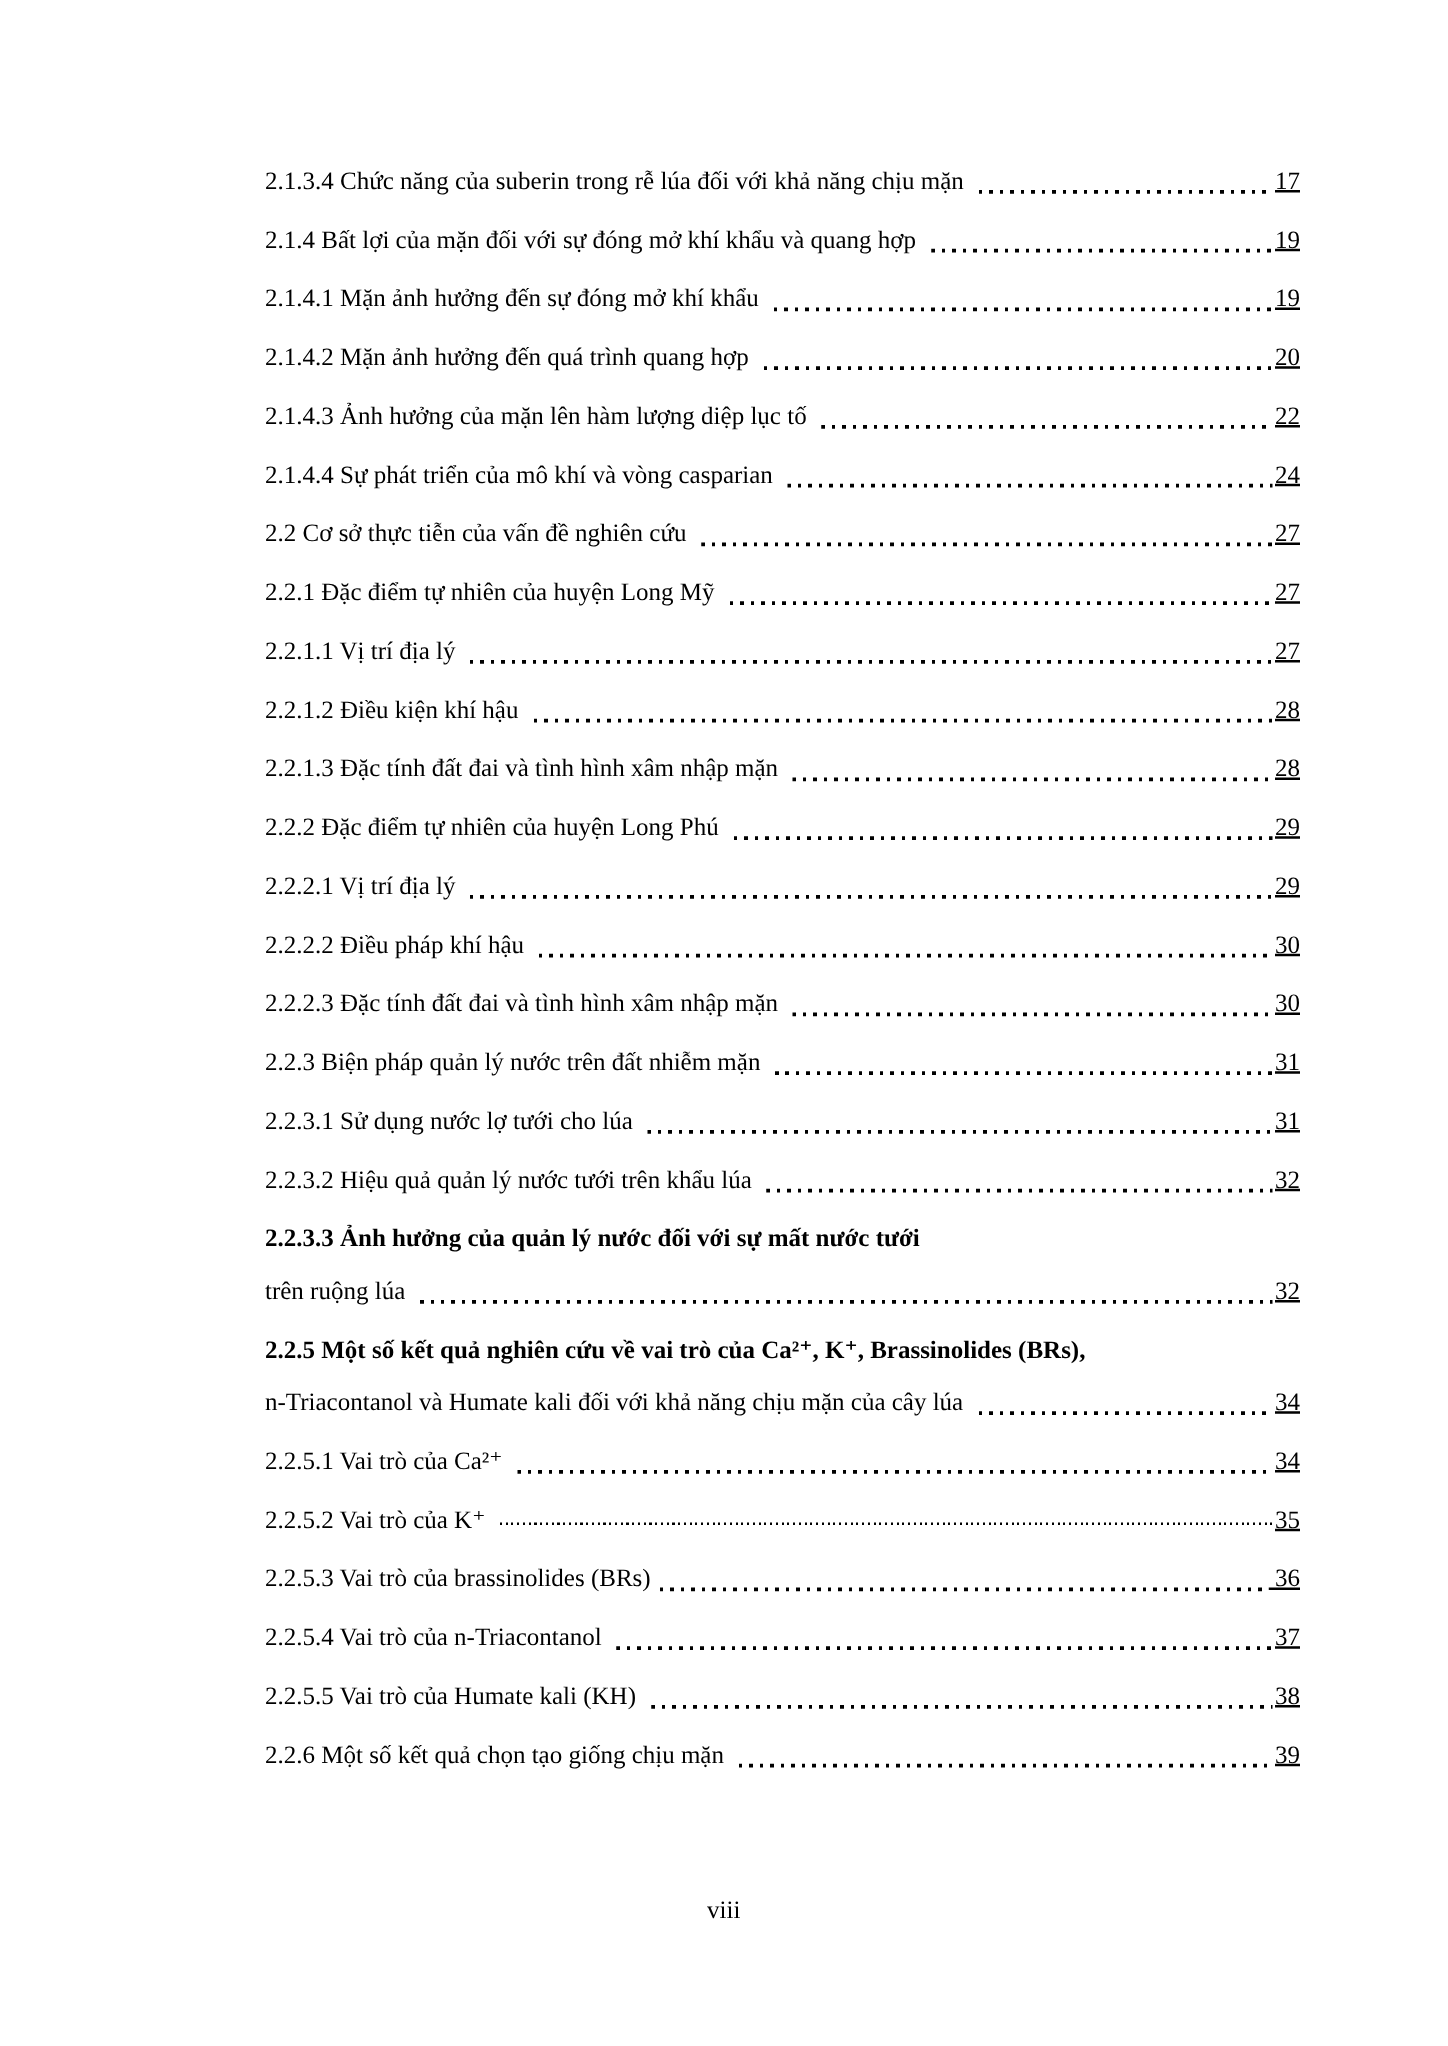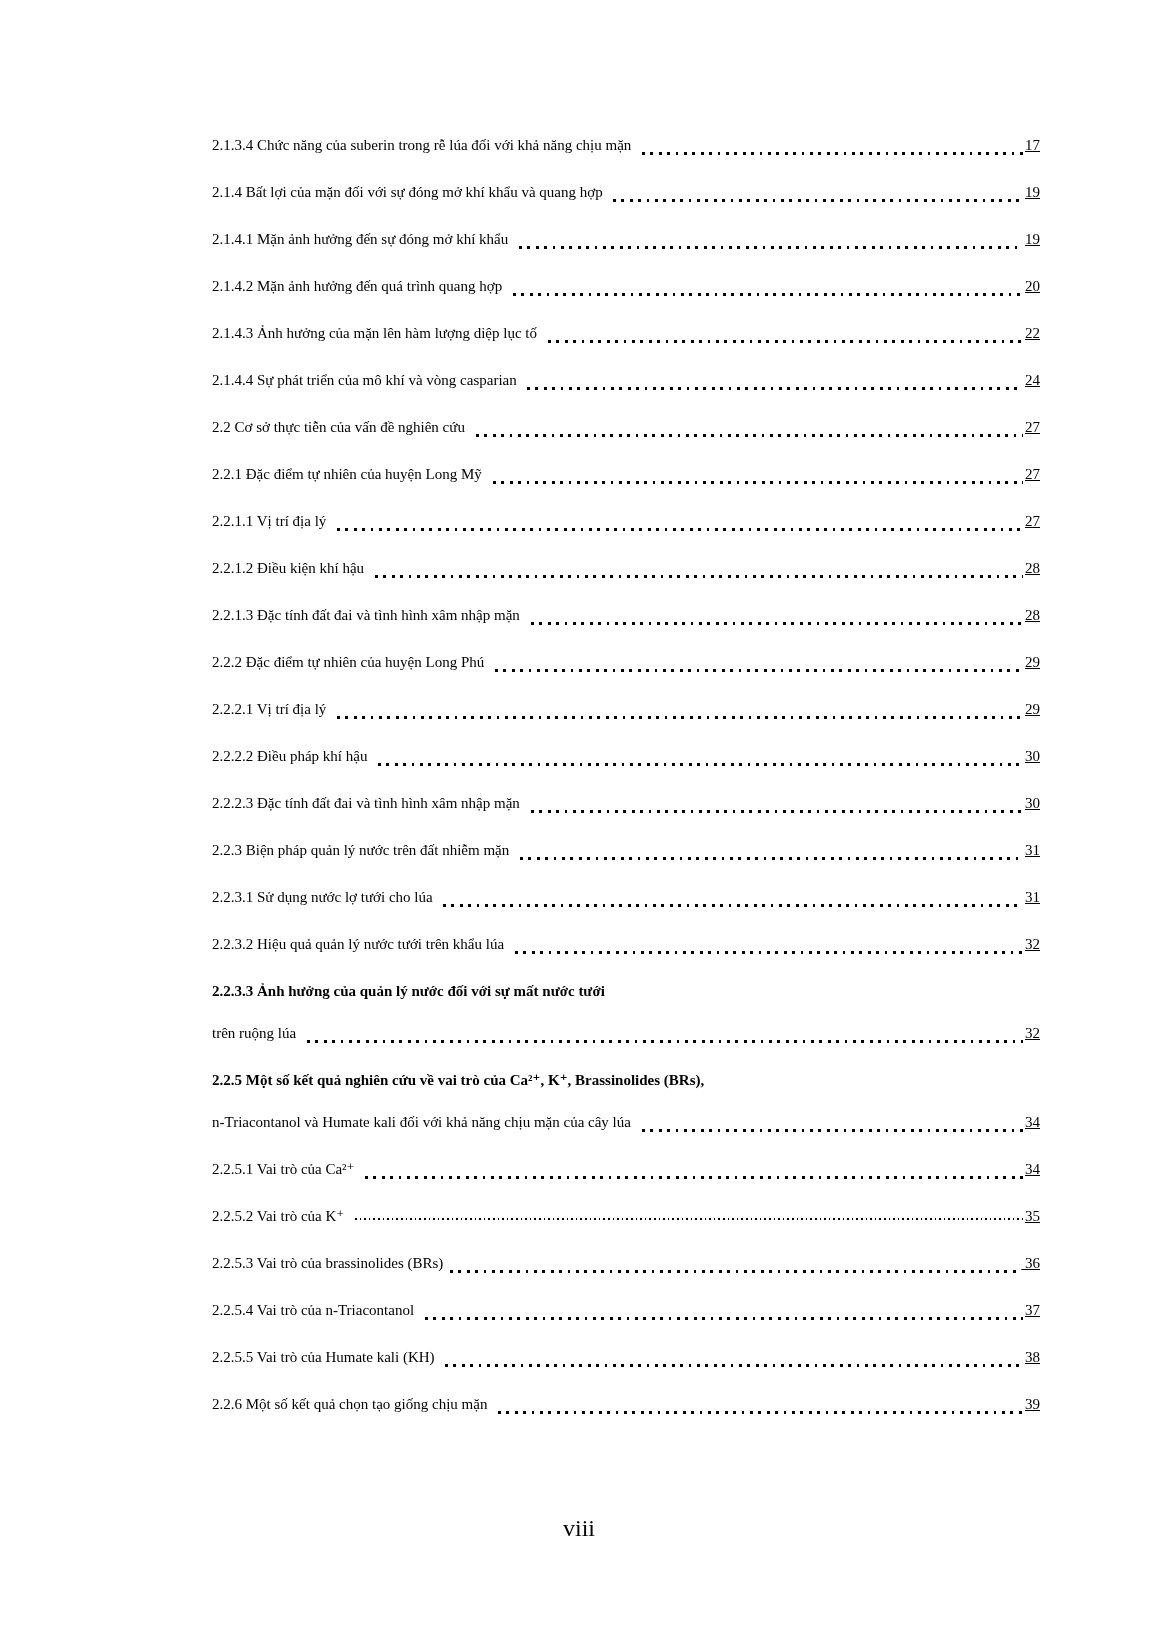--- a/index.html
+++ b/index.html
@@ -17,21 +17,21 @@
     font-family: "Liberation Serif", "DejaVu Serif", serif;
     color: #000000;
     overflow: hidden;
   }
   .toc { display: block; }
   .entry { margin-bottom: 13px; }
   .entry .line {
     display: flex;
     align-items: baseline;
     line-height: 34px;
-    font-size: 15px;
+    font-size: 20px;
     white-space: pre;
   }
   .entry .line1.has-cont { margin-bottom: 8px; font-weight: bold; }
   .label { white-space: pre; }
   .pageno { white-space: pre; text-decoration: underline; }
   .leader {
     flex: 1 1 auto;
     align-self: flex-end;
     height: 3px;
     margin: 0 2px 7px 7px;
@@ -41,21 +41,21 @@
     height: 2px;
     margin-bottom: 13px;
     background-image: repeating-linear-gradient(to right, #000 0 1.6px, transparent 1.6px 4.6px);
   }
   .footer {
     position: absolute;
     top: 1516px;
     left: 0;
     right: 0;
     text-align: center;
-    font-size: 24px;
+    font-size: 20px;
     line-height: 24px;
   }
 </style>
 </head>
 <body>
 
 <div class="page">
   <main class="toc">
       <div class="entry">
     <div class="line line1">

